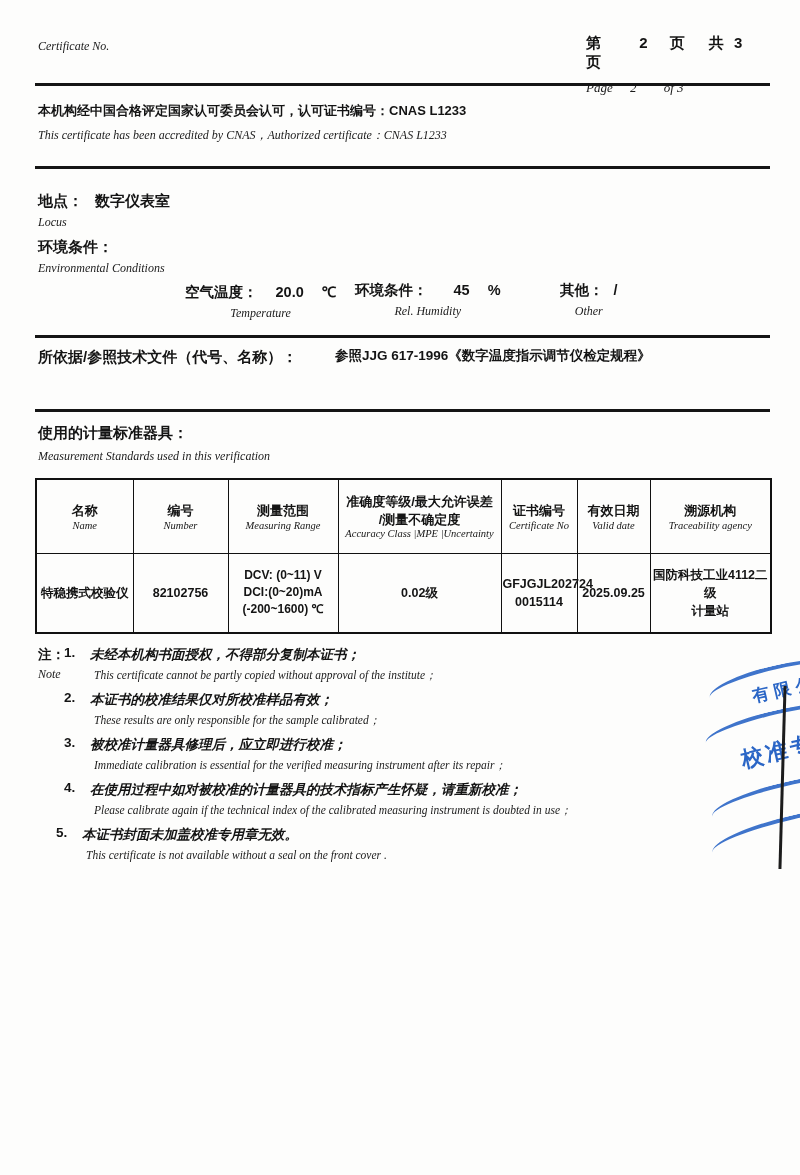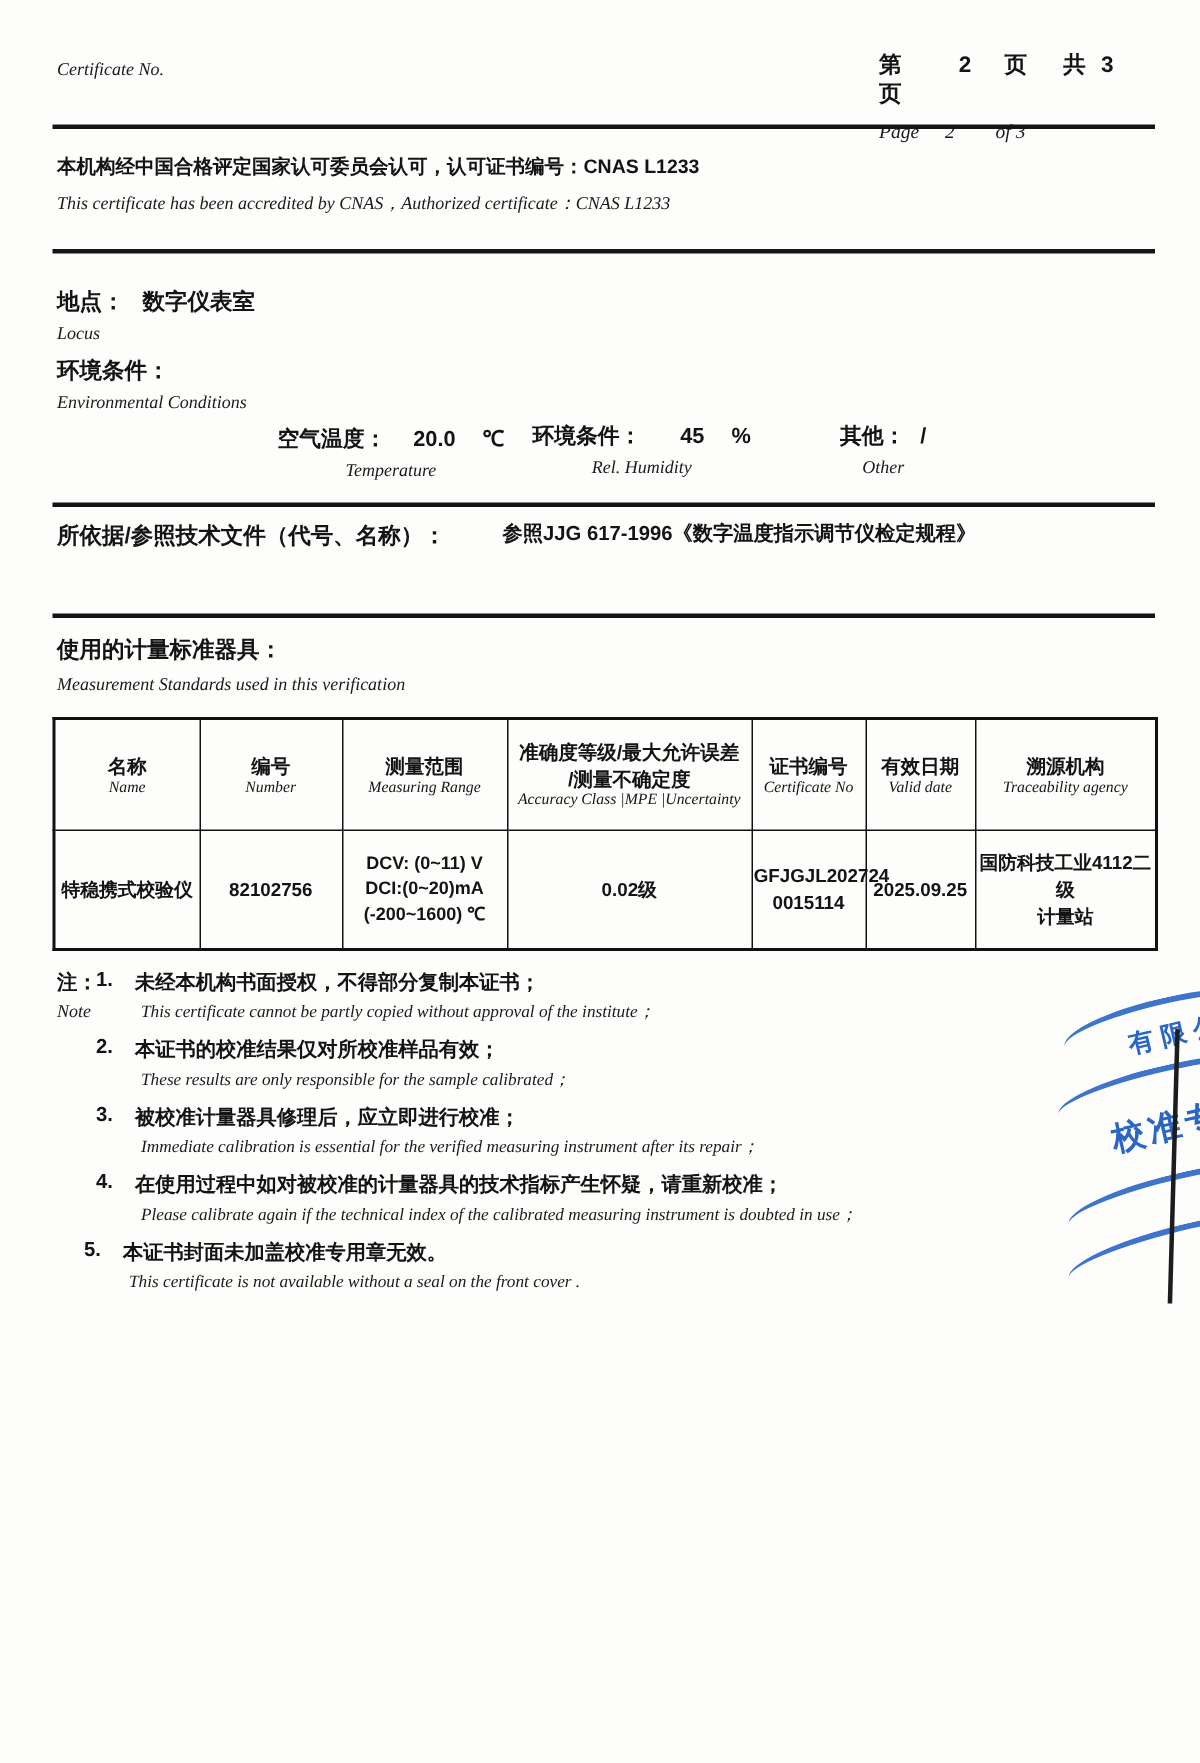--- a/index.html
+++ b/index.html
@@ -67,21 +67,21 @@
   .td-val { font-size:12.5px; font-weight:bold; line-height:1.45; }
   .td-range { font-size:12px; }
 
   
   .notes { position:absolute; top:645px; left:38px; width:690px; }
   .note-label-zh { position:absolute; left:0; top:1px; font-size:13.5px; }
   .note-label-en { position:absolute; left:0; top:22px; font-size:12px; }
   .note-item { display:flex; padding-left:26px; margin-bottom:6px; }
   .note-num { width:26px; flex:none; font-size:13.5px; font-weight:bold; }
   .note-body { flex:1; }
-  .note-zh { font-size:13.5px; line-height:19px; }
+  .note-zh { font-size:13.5px; line-height:19px;font-style:italic; }
   .note-en { margin-left:4px; margin-top:3px; font-size:11.5px; line-height:17px; }
 
   
   .stamp {
     position:absolute; left:706px; top:662px; width:170px; height:180px;
     transform:rotate(-13deg); color:#2b66c6; text-align:center;
   }
   .arc { position:absolute; border-top:4px solid #2b66c6; border-radius:50%; opacity:0.9; }
   .arc1 { left:18px; top:2px;  width:140px; height:30px; }
   .arc2 { left:4px;  top:46px; width:150px; height:28px; }

